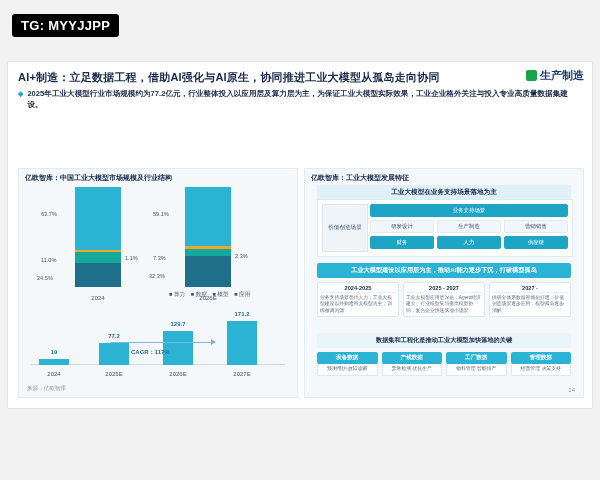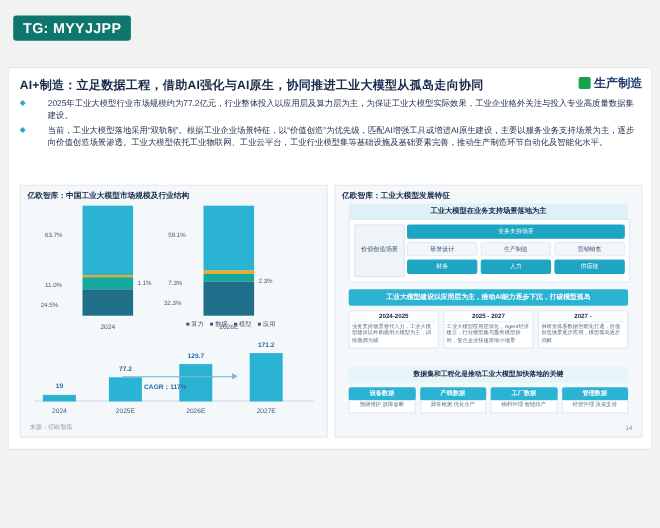--- a/index.html
+++ b/index.html
@@ -7,21 +7,21 @@
     width:600px;height:480px;
     background:#f2f2f2;
     font-family:"Liberation Sans", sans-serif;
     overflow:hidden;
   }
   .page{position:relative;width:600px;height:480px;}
 
   
   .tg-tag{
     position:absolute;left:12px;top:14px;
-    background:#0f766e;color:#fff;
+    background:#000000;color:#fff;
     font-size:13px;font-weight:bold;
     padding:4px 9px;border-radius:3px;
     letter-spacing:.3px;
   }
 
   
   .slide{
     position:absolute;left:8px;top:62px;
     width:584px;height:346px;
     background:#fff;
@@ -38,22 +38,22 @@
     display:flex;align-items:center;gap:3px;
   }
   .logo .mark{
     width:11px;height:11px;background:#16a34a;border-radius:2px;
     display:inline-block;
   }
   .logo .txt{font-size:11px;font-weight:bold;color:#1d3b6e;}
 
   .bullets{position:absolute;left:10px;top:26px;right:10px;}
   .bullet{
-    display:flex;gap:20px;margin-bottom:3px;
-    font-size:7.6px;line-height:1.45;color:#1c2c4c;
+    display:flex;gap:4px;margin-bottom:3px;
+    font-size:7.6px;line-height:1.45;color:#1c2c4c;font-weight:bold;
   }
   .bullet .dot{color:#2aa7d6;font-size:7px;line-height:1.6;}
   .bullet .txt{flex:1;}
 
   
   .panel{
     position:absolute;top:106px;
     height:228px;
     background:#f4f8fb;
     border:1px solid #e2ebf2;
@@ -188,24 +188,20 @@
     <div class="logo">
       <span class="mark"></span>
       <span class="txt">生产制造</span>
     </div>
 
     <div class="bullets">
       <div class="bullet">
         <span class="dot">◆</span>
         <span class="txt">2025年工业大模型行业市场规模约为77.2亿元，行业整体投入以应用层及算力层为主，为保证工业大模型实际效果，工业企业格外关注与投入专业高质量数据集建设。</span>
       </div>
-      <div class="bullet">
-        <span class="dot">◆</span>
-        <span class="txt">当前，工业大模型落地采用“双轨制”。根据工业企业场景特征，以“价值创造”为优先级，匹配AI增强工具或增进AI原生建设，主要以服务业务支持场景为主，逐步向价值创造场景渗透。工业大模型依托工业物联网、工业云平台，工业行业模型集等基础设施及基础要素完善，推动生产制造环节自动化及智能化水平。</span>
-      </div>
     </div>
 
     <div class="panel panel-left">
       <div class="panel-title">亿欧智库：中国工业大模型市场规模及行业结构</div>
 
       <div class="chart-area">
 
         <div class="stack" style="left:56px;height:100px;">
           <div class="seg" style="height:63px;background:#2bb3d4;"></div>
           <div class="seg" style="height:2px;background:#f5a623;"></div>

